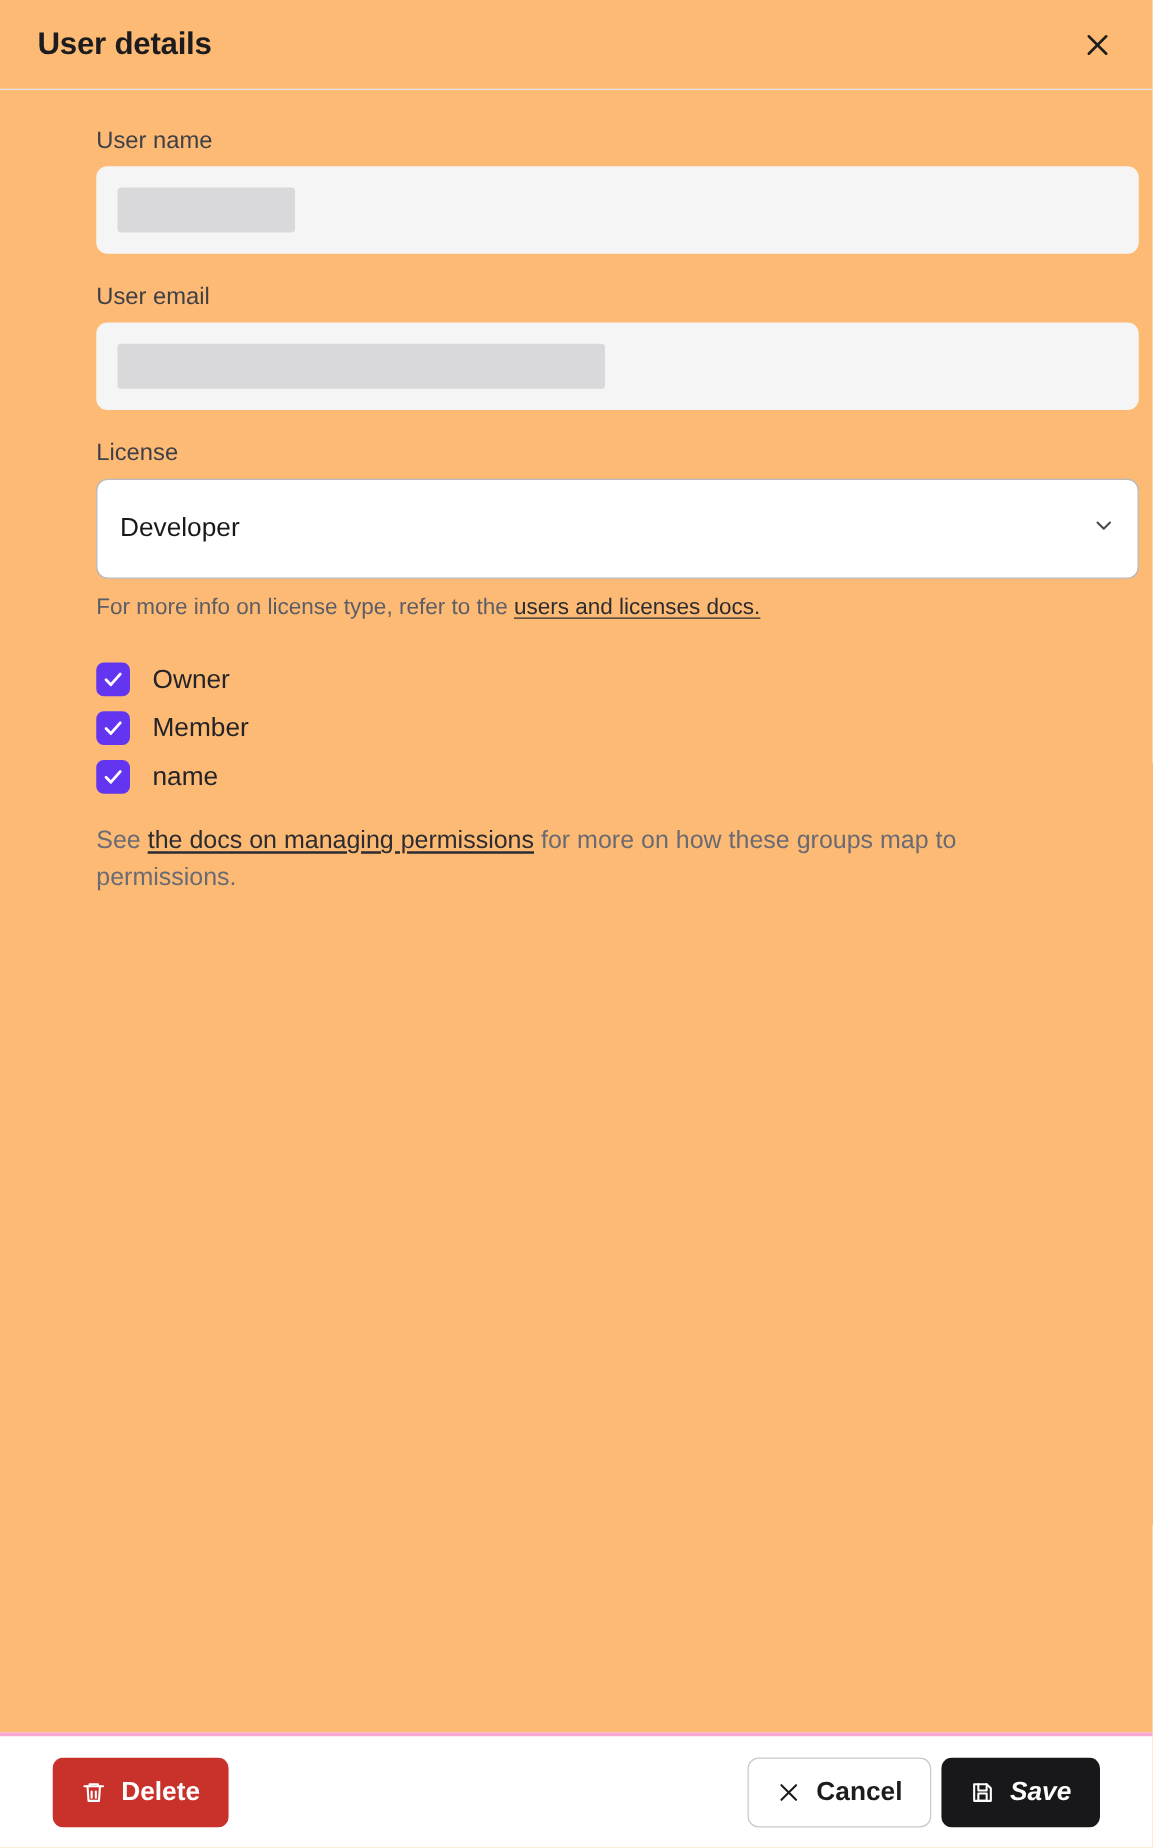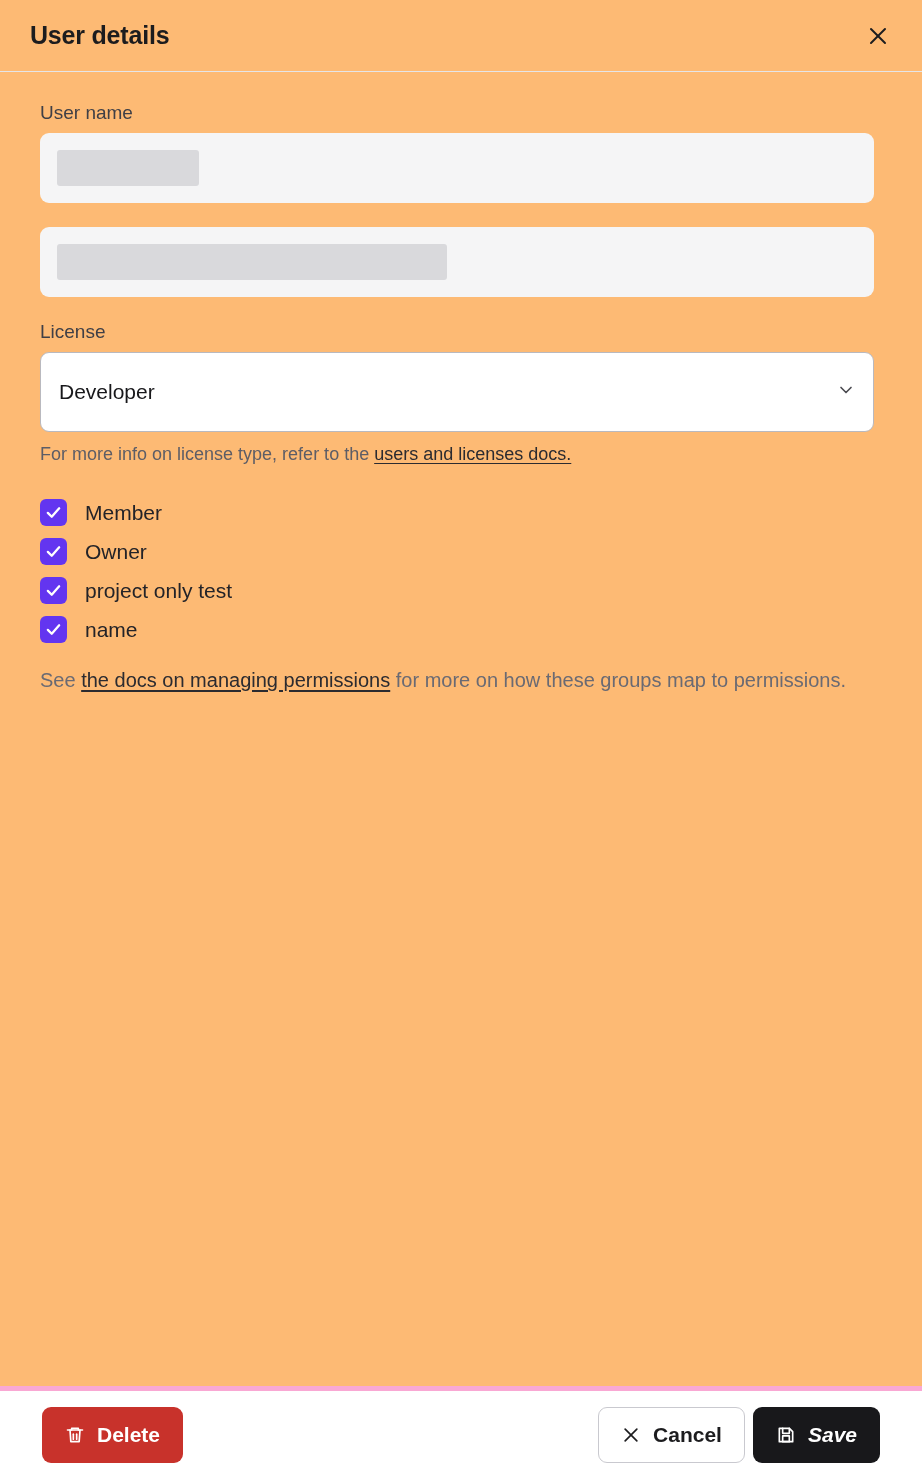--- a/index.html
+++ b/index.html
@@ -46,22 +46,23 @@
     align-items: center;
     justify-content: center;
     cursor: pointer;
     border-radius: 6px;
     color: #1c1c1e;
   }
 
   
   .dialog-body {
     flex: 1 1 auto;
-    padding: 30px 44px 0 40px;
+    padding: 30px 44px 0 52px;
     overflow: hidden;
+    margin-left: 25px;
   }
 
   .field-label {
     font-size: 19px;
     color: #3f3f46;
     margin-bottom: 9px;
     font-weight: normal;
   }
 
   .readonly-input {
@@ -157,21 +158,21 @@
     font-size: 20px;
     color: #6a6a73;
     line-height: 1.5;
     max-width: 840px;
   }
 
   
   .dialog-footer {
     flex: 0 0 92px;
     height: 92px;
-    border-top: 5px solid #f9a8d4;
+    border-top: 3px solid #f9a8d4;
     display: flex;
     align-items: center;
     justify-content: space-between;
     padding: 0 42px;
     background: #ffffff;
   }
   .footer-right {
     display: flex;
     align-items: center;
     gap: 8px;
@@ -219,20 +220,21 @@
     </div>
   </div>
 
   <div class="dialog-body">
 
     <div class="field-label">User name</div>
     <div class="readonly-input">
       <div class="redacted name"></div>
     </div>
 
+    <div class="field-label">User email</div>
     <div class="readonly-input">
       <div class="redacted email"></div>
     </div>
 
     <div class="field-label">License</div>
     <div class="select-wrap">
       <div class="select-box">
         <span>Developer</span>
       </div>
       <span class="select-chevron">
@@ -247,40 +249,32 @@
     </div>
 
 
 
     <div class="group-row">
       <span class="checkbox">
         <svg width="17" height="17" viewBox="0 0 24 24" fill="none" stroke="#ffffff" stroke-width="3.2" stroke-linecap="round" stroke-linejoin="round">
             <polyline points="4 12.5 9.5 18 20 6"></polyline>
           </svg>
       </span>
-      <span class="group-label">Member</span>
+      <span class="group-label">Owner</span>
     </div>
 
     <div class="group-row">
       <span class="checkbox">
         <svg width="17" height="17" viewBox="0 0 24 24" fill="none" stroke="#ffffff" stroke-width="3.2" stroke-linecap="round" stroke-linejoin="round">
             <polyline points="4 12.5 9.5 18 20 6"></polyline>
           </svg>
       </span>
-      <span class="group-label">Owner</span>
-    </div>
-
-    <div class="group-row">
-      <span class="checkbox">
-        <svg width="17" height="17" viewBox="0 0 24 24" fill="none" stroke="#ffffff" stroke-width="3.2" stroke-linecap="round" stroke-linejoin="round">
-            <polyline points="4 12.5 9.5 18 20 6"></polyline>
-          </svg>
-      </span>
-      <span class="group-label">project only test</span>
-    </div>
+      <span class="group-label">Member</span>
+    </div>
+
 
     <div class="group-row">
       <span class="checkbox">
         <svg width="17" height="17" viewBox="0 0 24 24" fill="none" stroke="#ffffff" stroke-width="3.2" stroke-linecap="round" stroke-linejoin="round">
             <polyline points="4 12.5 9.5 18 20 6"></polyline>
           </svg>
       </span>
       <span class="group-label">name</span>
     </div>
 

